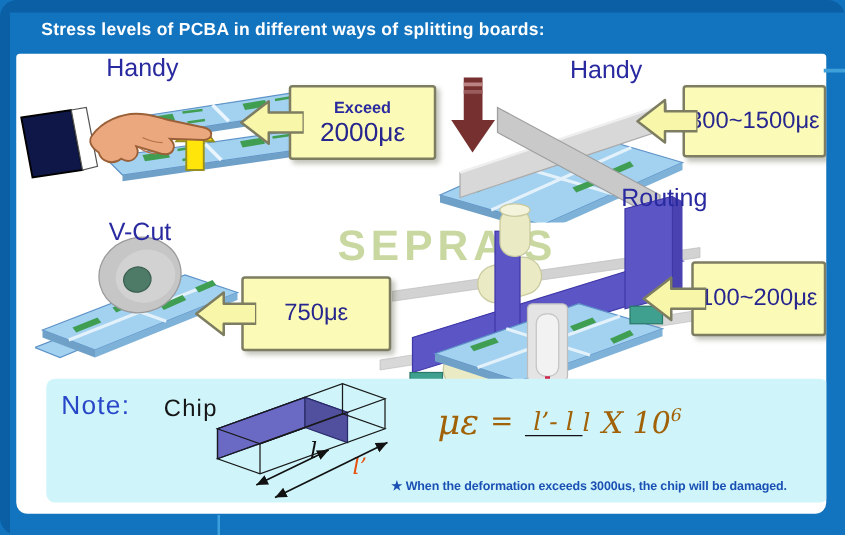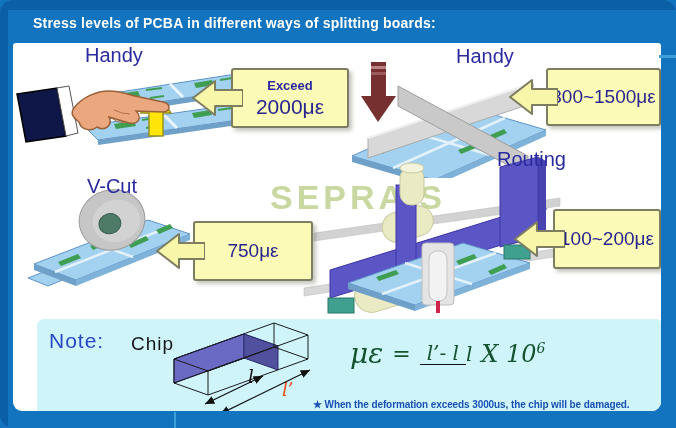--- a/index.html
+++ b/index.html
@@ -28,29 +28,29 @@
   .co-handy .co-body{width:118px;height:60px;}
   .co-punch{left:495px;top:25px;height:58px;}
   .co-punch .co-body{width:115px;height:58px;}
   .co-vcut{left:142px;top:174px;height:68px;justify-content:center;}
   .co-vcut .co-body{width:120px;height:60px;}
   .co-routing{left:500px;top:172px;height:48px;}
   .co-routing .co-body{width:108px;height:60px;}
   .co-small{font-size:13px;font-weight:bold;color:#2A2AA0;margin-bottom:2px;}
   .co-big{font-size:21px;}
   .co-value{font-size:19px;}
-  .notebox{position:absolute;left:24px;top:276px;width:626px;height:99px;z-index:3;
+  .notebox{position:absolute;left:24px;top:260px;width:626px;height:99px;z-index:3;
            background:#CFF5FA;border-radius:7px;}
   .note-label{position:absolute;left:12px;top:10px;color:#2847C8;font-size:21px;letter-spacing:1px;}
   .chip-label{position:absolute;left:94px;top:14px;color:#161616;font-size:19px;letter-spacing:1px;}
   .dim{position:absolute;font-family:"DejaVu Serif",serif;font-style:italic;font-size:18px;}
   .dim-l{left:211px;top:47px;color:#111111;}
   .dim-lp{left:245px;top:60px;color:#E8500F;}
   .formula{position:absolute;left:313px;top:18px;display:flex;align-items:center;gap:9px;
-           font-family:"DejaVu Serif",serif;font-style:italic;color:#14532d;}
+           font-family:"DejaVu Serif",serif;font-style:italic;color:#a16207;}
   .f-mu{font-size:28px;}
   .f-eq{font-size:22px;font-style:normal;}
   .frac{display:inline-flex;flex-direction:row;align-items:center;font-size:20px;line-height:1.1;}
   .frac .num{padding:0 7px;border-bottom:1.6px solid #111;}
   .f-times{font-size:24px;}
   .f-times sup{font-size:14px;}
   .footnote{position:absolute;left:276px;top:80px;color:#1A50B4;font-size:10px;font-weight:bold;letter-spacing:-.1px;}
   .footer-tick{position:absolute;left:174px;top:412px;width:2px;height:16px;background:#3AA0DC;}
   .right-tick{position:absolute;left:659px;top:55px;width:17px;height:3px;background:#3E9FD9;}
 </style>

